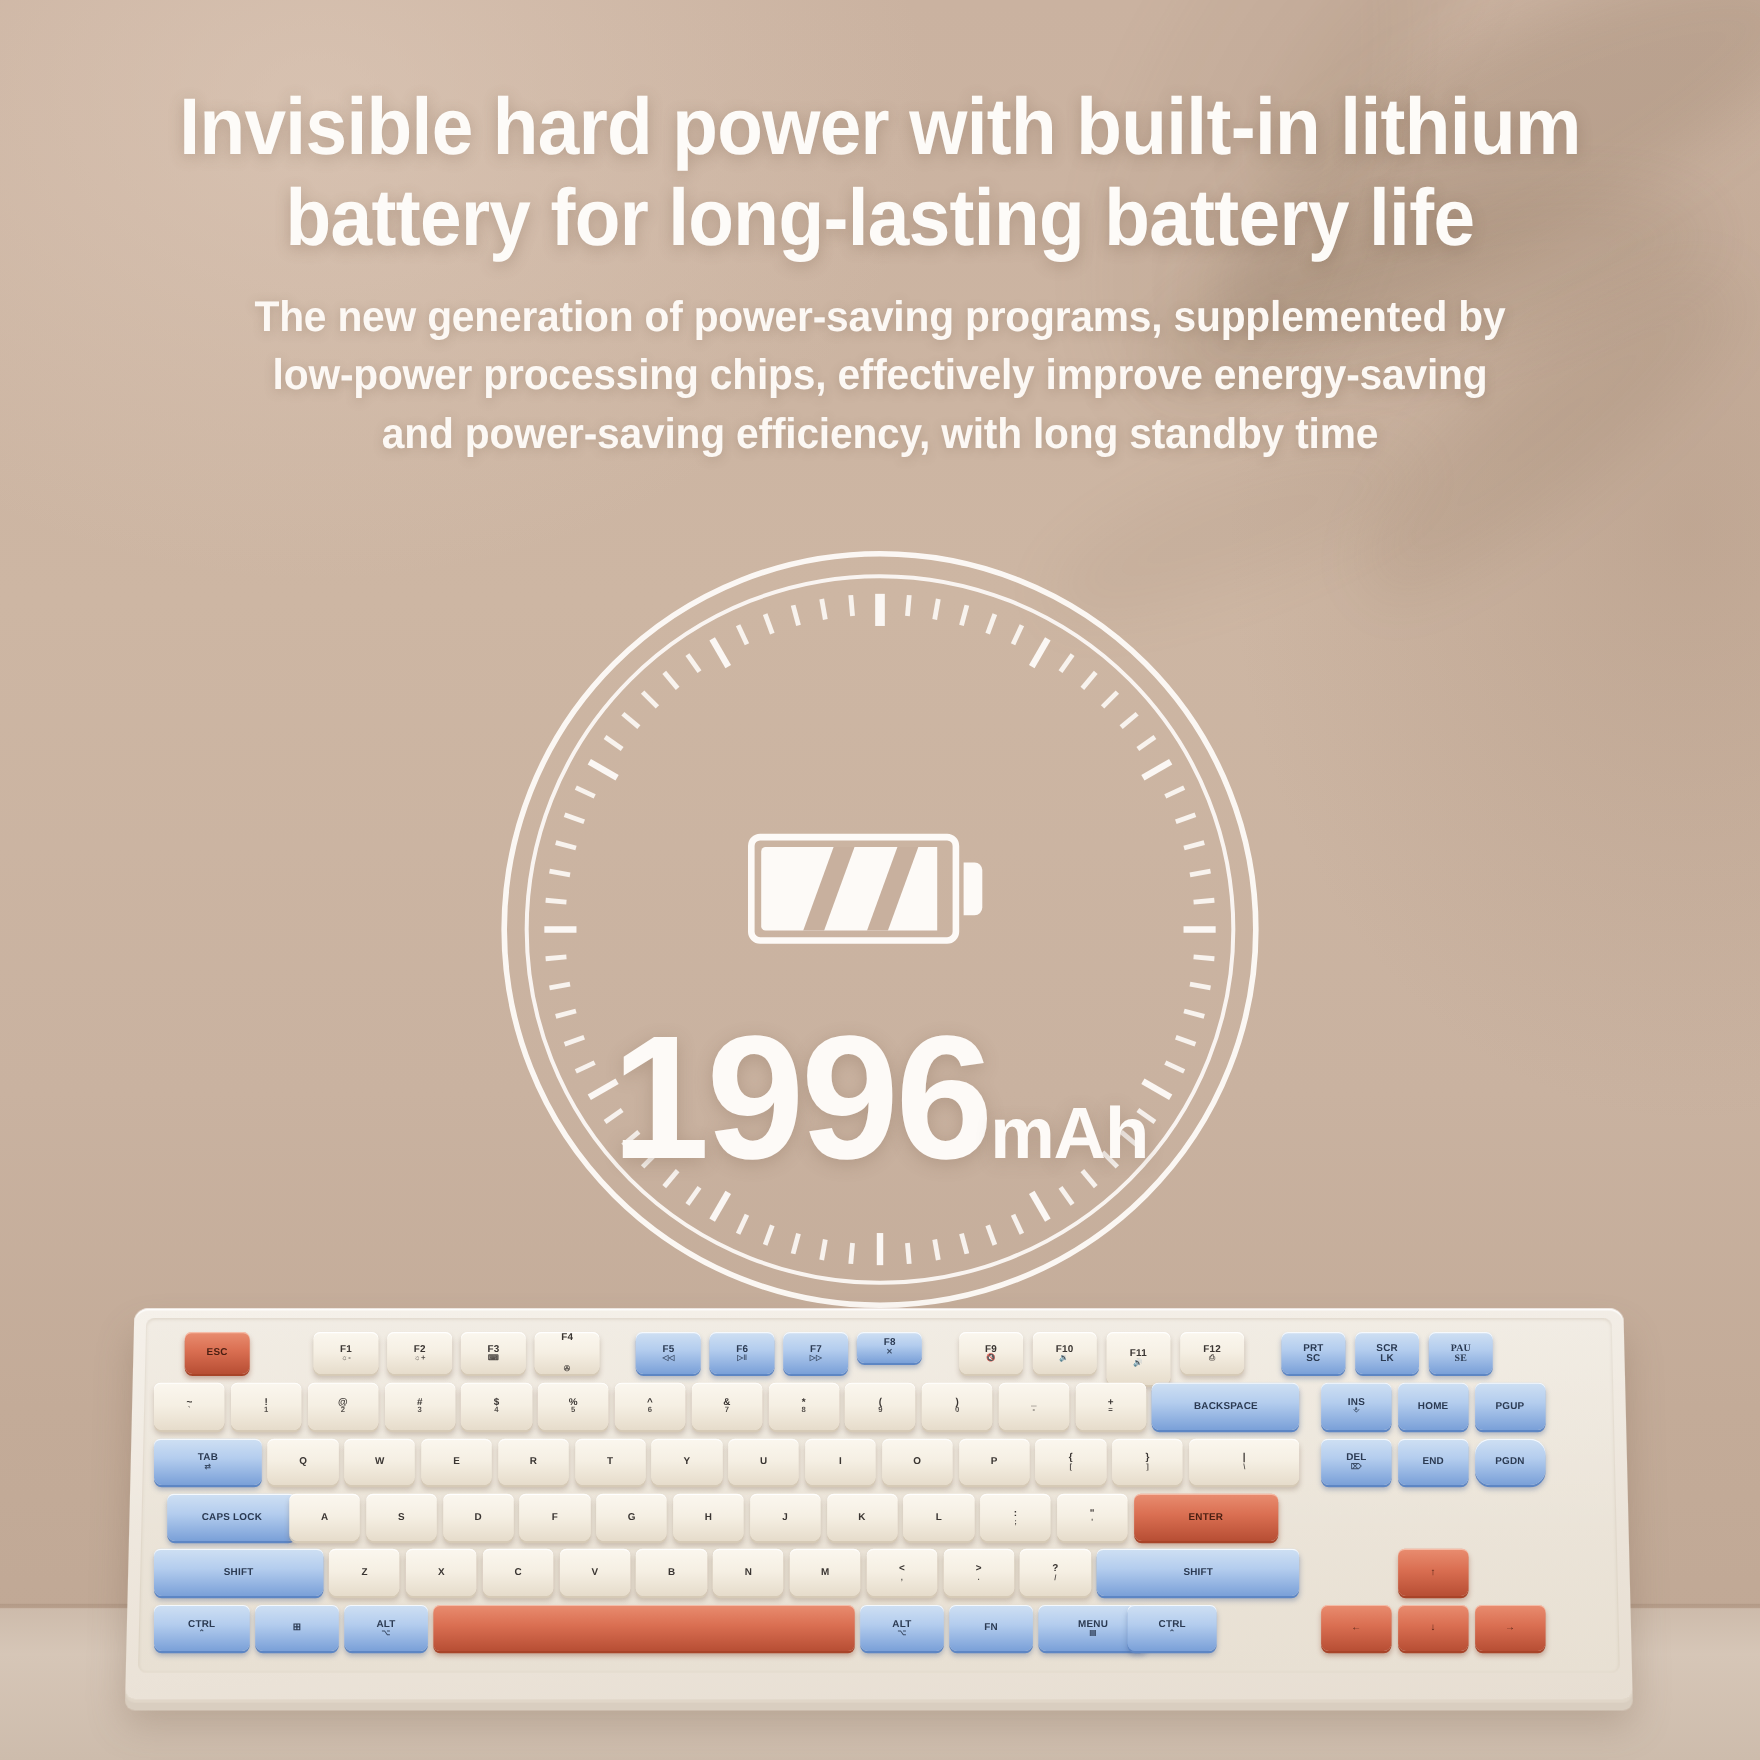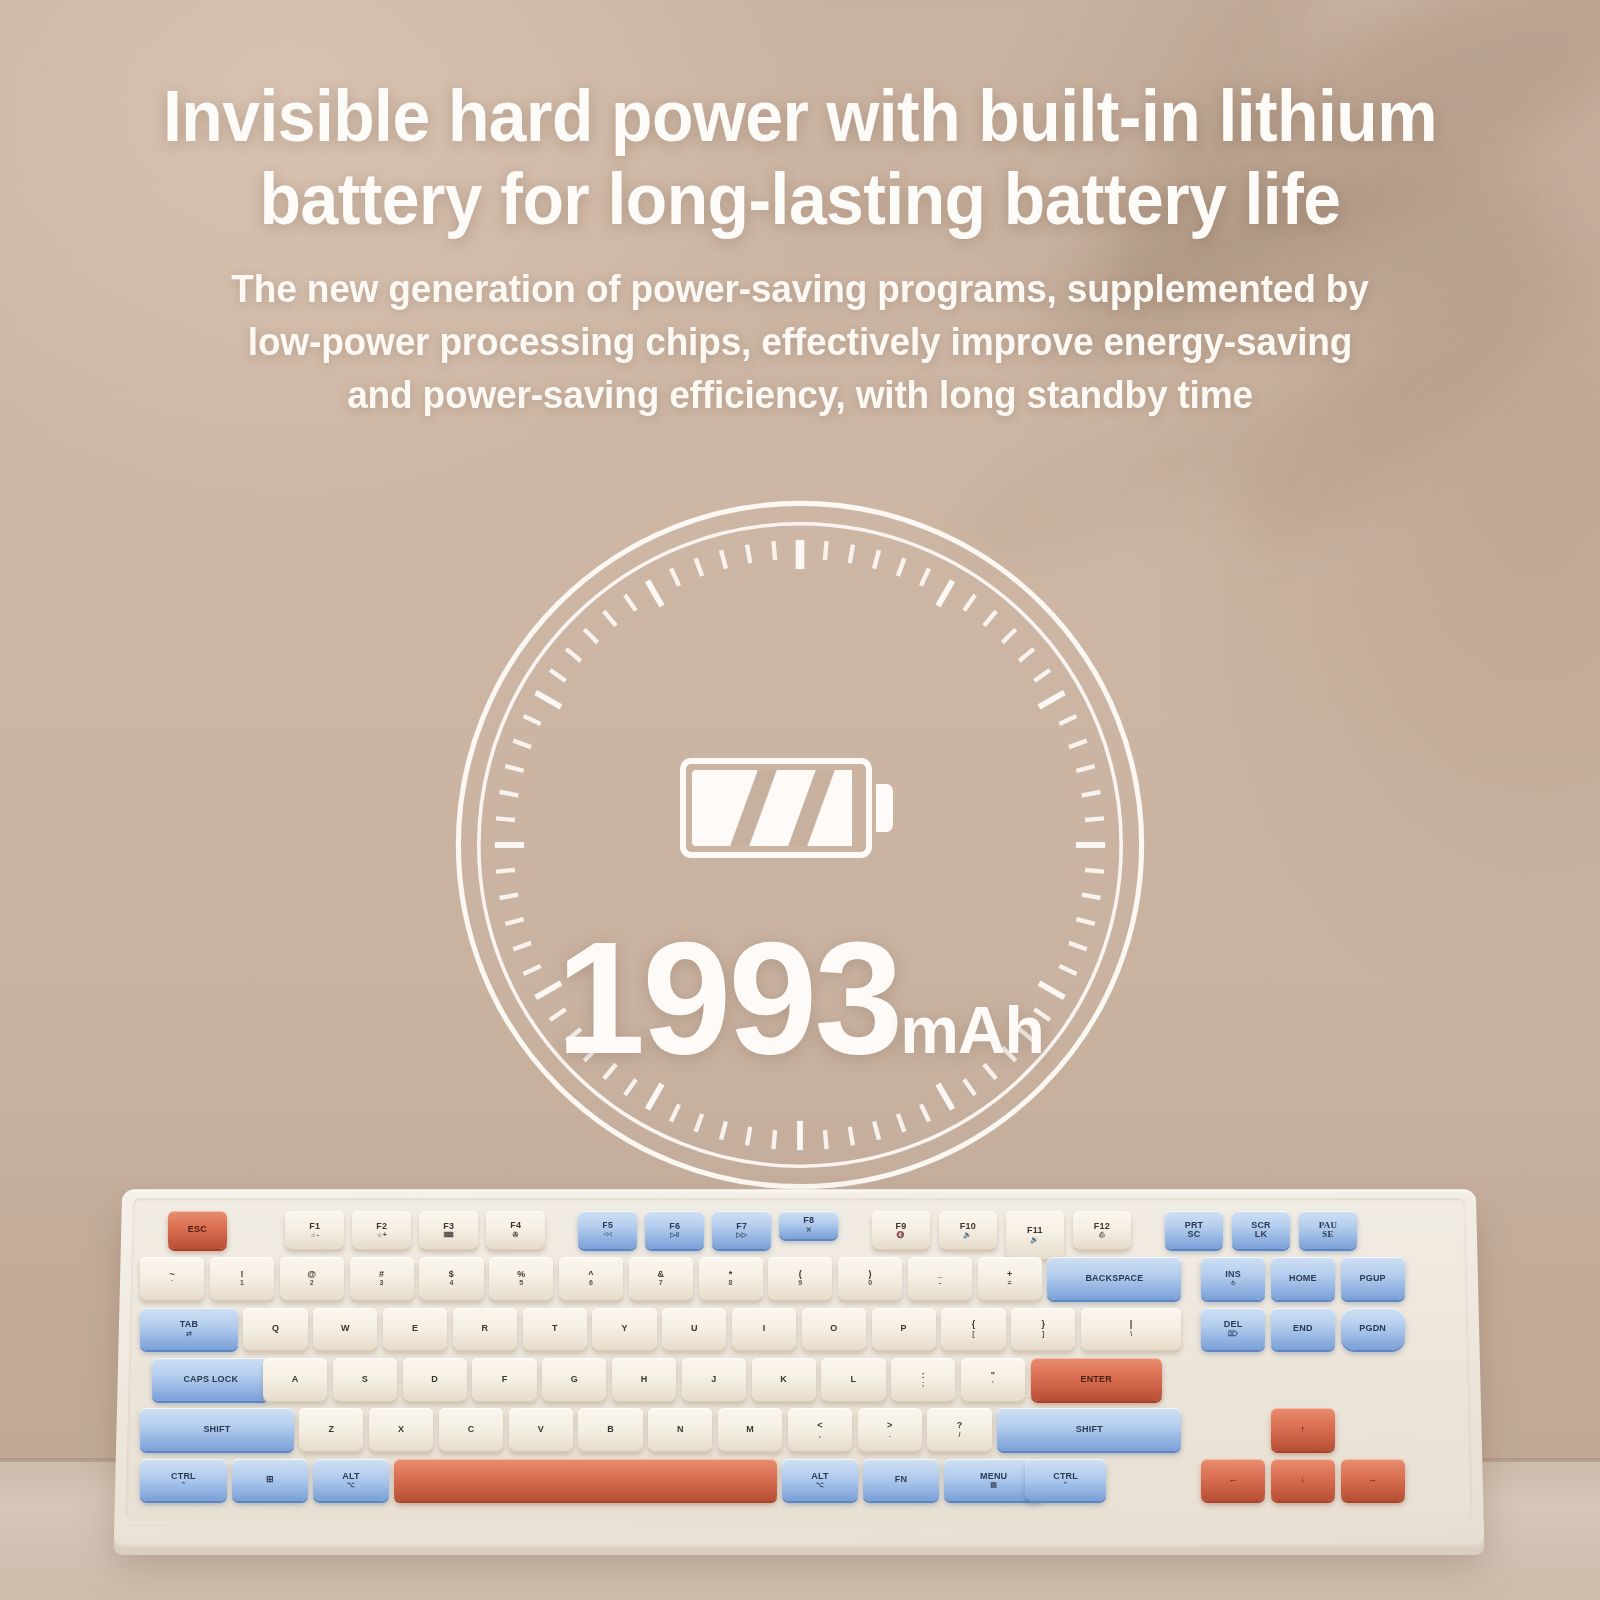--- a/index.html
+++ b/index.html
@@ -294,35 +294,35 @@
     <div class="fillwrap">
       <b></b>
       <span class="slash s1"></span>
       <span class="slash s2"></span>
     </div>
   </div>
   <div class="nub"></div>
 </div>
 
 <div id="capacity">
-  <span class="num">1993</span><span class="unit">mAh</span>
+  <span class="num">1996</span><span class="unit">mAh</span>
 </div>
 
 <div id="keyboard">
   <div id="kb-case">
     <div id="kb-plate"></div>
     <div id="kb-gloss"></div>
   </div>
   <div class="kgrid" id="kb-keys" style="left:11px; top:9px; right:11px; bottom:24px;">
       <div class="key k-red" style="left: 39.0833px; top: 13.5758px; width: 58.625px; height: 38.7879px;"><span>ESC</span></div>
       <div class="key k-cream" style="left: 156.333px; top: 13.5758px; width: 58.625px; height: 38.7879px;"><span>F1</span><span class="sub">☼-</span></div>
       <div class="key k-cream" style="left: 223.333px; top: 13.5758px; width: 58.625px; height: 38.7879px;"><span>F2</span><span class="sub">☼+</span></div>
       <div class="key k-cream" style="left: 290.333px; top: 13.5758px; width: 58.625px; height: 38.7879px;"><span>F3</span><span class="sub">⌨</span></div>
-      <div class="key k-cream" style="left: 357.333px; top: 13.5758px; width: 58.625px; height: 38px;"><span>F4</span><span class="sub">✇</span></div>
-      <div class="key k-blue" style="left: 449.458px; top: 13.5758px; width: 58.625px; height: 38.7879px; font-family: Liberation Mono, monospace;"><span>F5</span><span class="sub">◁◁</span></div>
+      <div class="key k-cream" style="left: 357.333px; top: 13.5758px; width: 58.625px; height: 38px; justify-content: space-between;"><span>F4</span><span class="sub">✇</span></div>
+      <div class="key k-blue" style="left: 449.458px; top: 13.5758px; width: 58.625px; height: 38.7879px;"><span>F5</span><span class="sub">◁◁</span></div>
       <div class="key k-blue" style="left: 516.458px; top: 13.5758px; width: 58.625px; height: 38.7879px;"><span>F6</span><span class="sub">▷‖</span></div>
       <div class="key k-blue" style="left: 583.458px; top: 13.5758px; width: 58.625px; height: 38.7879px;"><span>F7</span><span class="sub">▷▷</span></div>
       <div class="key k-blue" style="left: 650.458px; top: 13.5758px; width: 58.625px; height: 28px;"><span>F8</span><span class="sub">✕</span></div>
       <div class="key k-cream" style="left: 742.583px; top: 13.5758px; width: 58.625px; height: 38.7879px;"><span>F9</span><span class="sub">🔇</span></div>
       <div class="key k-cream" style="left: 809.583px; top: 13.5758px; width: 58.625px; height: 38.7879px;"><span>F10</span><span class="sub">🔉</span></div>
       <div class="key k-cream" style="left: 876.583px; top: 13.5758px; width: 58.625px; height: 48px;"><span>F11</span><span class="sub">🔊</span></div>
       <div class="key k-cream" style="left: 943.583px; top: 13.5758px; width: 58.625px; height: 38.7879px;"><span>F12</span><span class="sub">⎙</span></div>
       <div class="key k-blue" style="left: 1035.71px; top: 13.5758px; width: 58.625px; height: 38.7879px;"><span>PRT
 SC</span></div>
       <div class="key k-blue" style="left: 1102.71px; top: 13.5758px; width: 58.625px; height: 38.7879px;"><span>SCR

